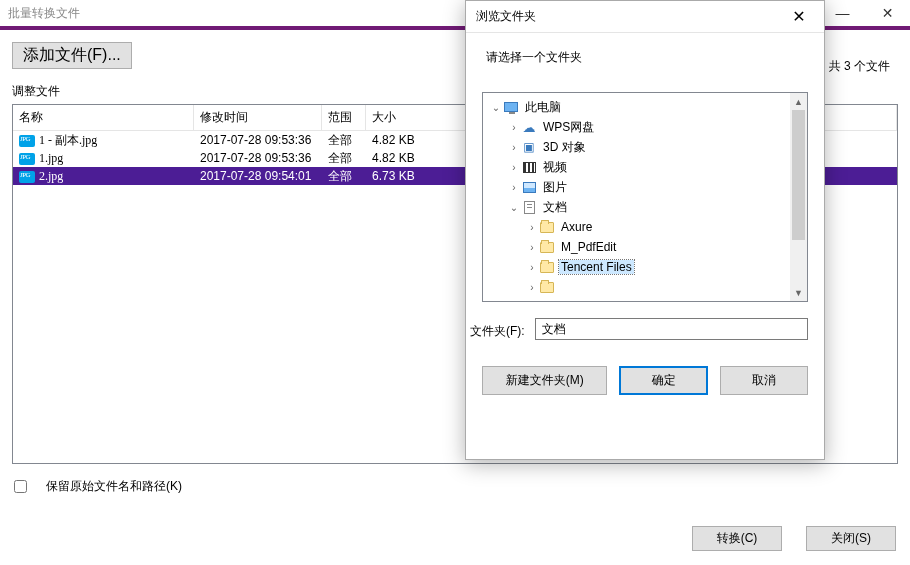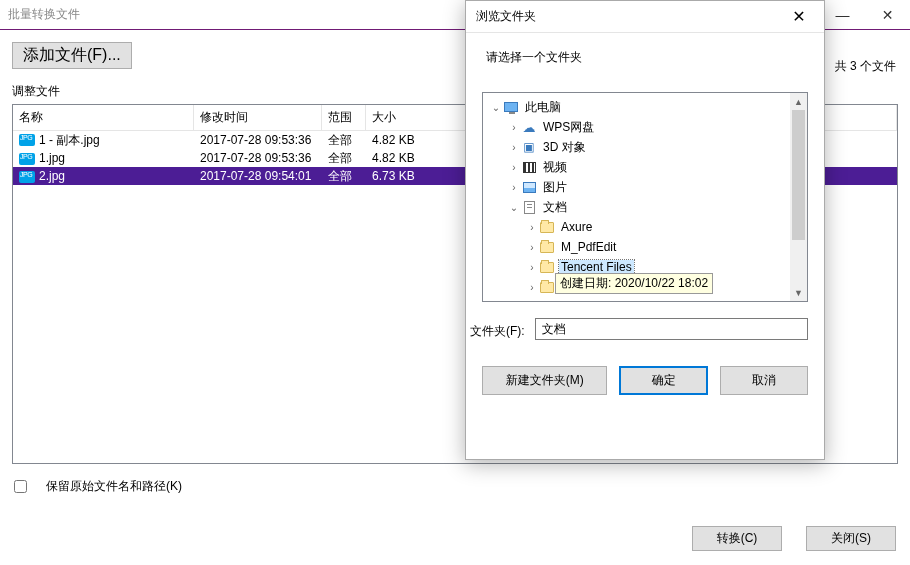--- a/index.html
+++ b/index.html
@@ -1,27 +1,27 @@
 <!DOCTYPE html>
 <html><head>
 <meta charset="utf-8">
 <style>
 * { box-sizing: border-box; margin: 0; padding: 0; }
 body { font-family: "Microsoft YaHei", "Segoe UI", sans-serif; font-size: 12px; background: #fff; color: #000; width: 910px; height: 565px; overflow: hidden; position: relative; }
-.titlebar { height: 30px; display: flex; align-items: center; padding-left: 8px; border-bottom: 1px solid #701a75; color: #888; }
+.titlebar { height: 30px; display: flex; align-items: center; padding-left: 8px; border-bottom: 4px solid #701a75; color: #888; }
 .titlebar .spacer { flex: 1; }
 .titlebar .winbtn { width: 45px; height: 30px; display: flex; align-items: center; justify-content: center; color: #333; font-size: 14px; }
 .content { padding: 12px; }
 .addfile-btn { border: 1px solid #adadad; background: #e1e1e1; padding: 2px 10px; font-size: 16px; display: inline-block; }
-.rightcount { position: absolute; right: 14px; top: 58px; }
+.rightcount { position: absolute; right: 20px; top: 58px; }
 .group-label { margin-top: 14px; color: #000; }
 .list-wrap { border: 1px solid #828790; margin-top: 4px; height: 360px; background: #fff; display: flex; flex-direction: column; }
 .list-header { display: flex; background: #fff; border-bottom: 1px solid #e5e5e5; }
 .list-header .col { padding: 4px 6px; border-right: 1px solid #e5e5e5; }
-.col-name { width: 181px; }
+.col-name { width: 181px; font-family: Liberation Serif, serif; }
 .col-mtime { width: 128px; }
 .col-scope { width: 44px; }
 .col-size { flex: 1; }
 .list-body { flex: 1; overflow: auto; }
 .row { display: flex; height: 18px; align-items: center; }
 .row .cell { padding: 12px 6px; white-space: nowrap; overflow: hidden; }
 .row.selected { background: #4c1d95; color: #fff; }
 .jpgicon { display: inline-block; width: 16px; height: 12px; background: #00a2e8; border-radius: 2px; margin-right: 4px; position: relative; vertical-align: middle; }
 .jpgicon::after { content: "JPG"; font-size: 7px; color: #fff; position: absolute; left: 1px; top: 0px; letter-spacing: -0.5px; }
 .bottom-btns { display: flex; gap: 30px; padding: 8px 4px 0 4px; }
@@ -195,21 +195,20 @@
           <span class="label">Tencent Files</span>
         </div>
         <div class="tree-node" style="padding-left: 42px;">
           <span class="expander">›</span>
           <span class="nodeicon">
             <span class="folder"></span>
           </span>
           <span class="label"></span>
         </div>
       </div>
-    <div class="tooltip" style="left:72px; top:180px;">创建日期: 2020/10/22 18:02</div>
     <div class="scrollbar-v">
       <div class="sbtn">▲</div>
       <div class="thumb" style="height:130px;"></div>
       <div style="flex:1"></div>
       <div class="sbtn" style="position:absolute;bottom:0;left:0;right:0;">▼</div>
     </div>
   </div>
 
   <div class="pathrow">
     <span>文件夹(F):</span>

